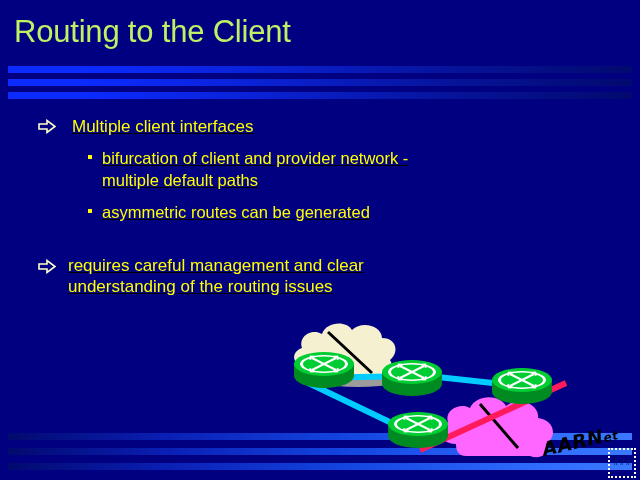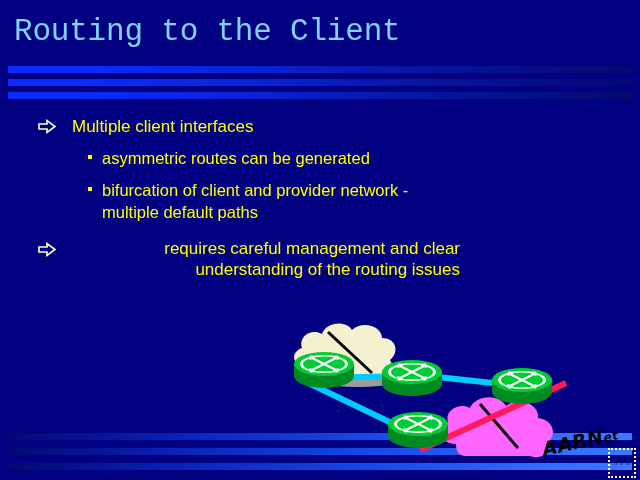--- a/index.html
+++ b/index.html
@@ -16,24 +16,23 @@
     font-family: "Liberation Sans", sans-serif;
   }
 
   
   #slide-title {
     position: absolute;
     left: 14px;
     top: 14px;
     font-size: 31px;
     line-height: 36px;
-    color: #7dd3fc;
+    color: #bef264;
     letter-spacing: -0.2px;
     white-space: nowrap;
-    font-family: Liberation Mono, monospace;
   }
 
   
   .bar {
     position: absolute;
     left: 8px;
     width: 624px;
     height: 7px;
   }
   .bar-top {
@@ -48,20 +47,21 @@
   #bar-bottom-1 { top: 433px; }
   #bar-bottom-2 { top: 448px; }
   #bar-bottom-3 { top: 463px; }
 
   
   #body-content {
     position: absolute;
     left: 0;
     top: 116px;
     width: 508px;
+    text-decoration: underline;
   }
   .lvl1 {
     position: relative;
     color: #ffff00;
     font-size: 17px;
     line-height: 21px;
     padding-left: 72px;
     padding-right: 40px;
     margin-bottom: 6px;
   }
@@ -85,22 +85,21 @@
     position: absolute;
     left: 88px;
     top: 8px;
     width: 4px;
     height: 4px;
     background: #ffff00;
   }
   #lvl1-second {
     padding-left: 68px;
     padding-right: 48px;
-    margin-top: 15px;
-    text-align: right;
+    margin-top: 32px;
   }
   #lvl1-second .arrow { left: 38px; top: 3px; }
 
   
   #network-diagram {
     position: absolute;
     left: 280px;
     top: 318px;
     width: 360px;
     height: 162px;
@@ -163,26 +162,26 @@
       <span class="arrow">
         <svg width="18" height="15" viewBox="0 0 18 15">
           <polygon points="1,5 9,5 9,1.5 17,7.5 9,13.5 9,10 1,10" fill="none" stroke="#ffffcc" stroke-width="1.6"></polygon>
         </svg>
       </span>
       <span>Multiple client interfaces</span>
     </div>
 
     <div class="lvl2">
       <span class="dot"></span>
-      <span>asymmetric routes can be generated</span>
+      <span>bifurcation of client and provider network - multiple default paths</span>
     </div>
 
     <div class="lvl2">
       <span class="dot"></span>
-      <span>bifurcation of client and provider network - multiple default paths</span>
+      <span>asymmetric routes can be generated</span>
     </div>
 
 
     <div class="lvl1" id="lvl1-second">
       <span class="arrow">
         <svg width="18" height="15" viewBox="0 0 18 15">
           <polygon points="1,5 9,5 9,1.5 17,7.5 9,13.5 9,10 1,10" fill="none" stroke="#ffffcc" stroke-width="1.6"></polygon>
         </svg>
       </span>
       <span>requires careful management and clear understanding of the routing issues</span>

